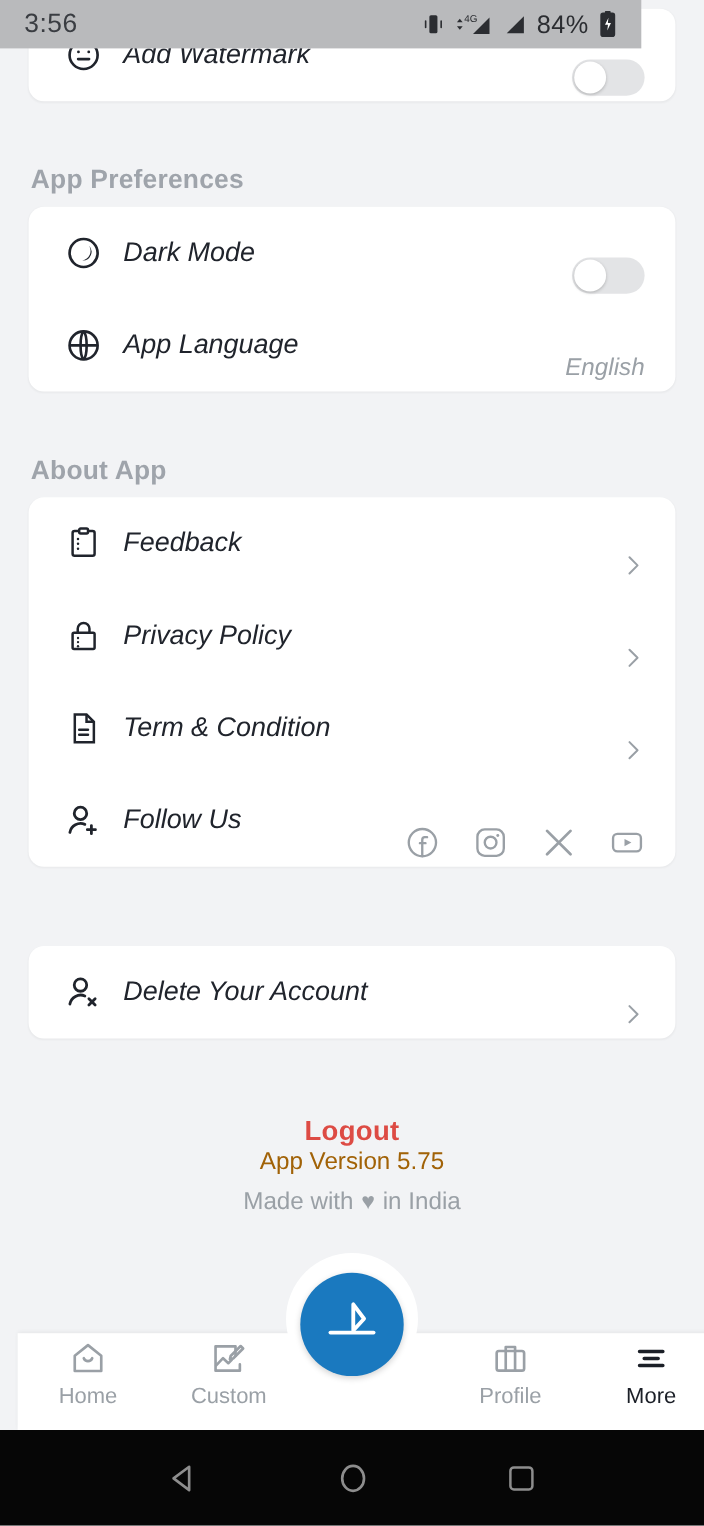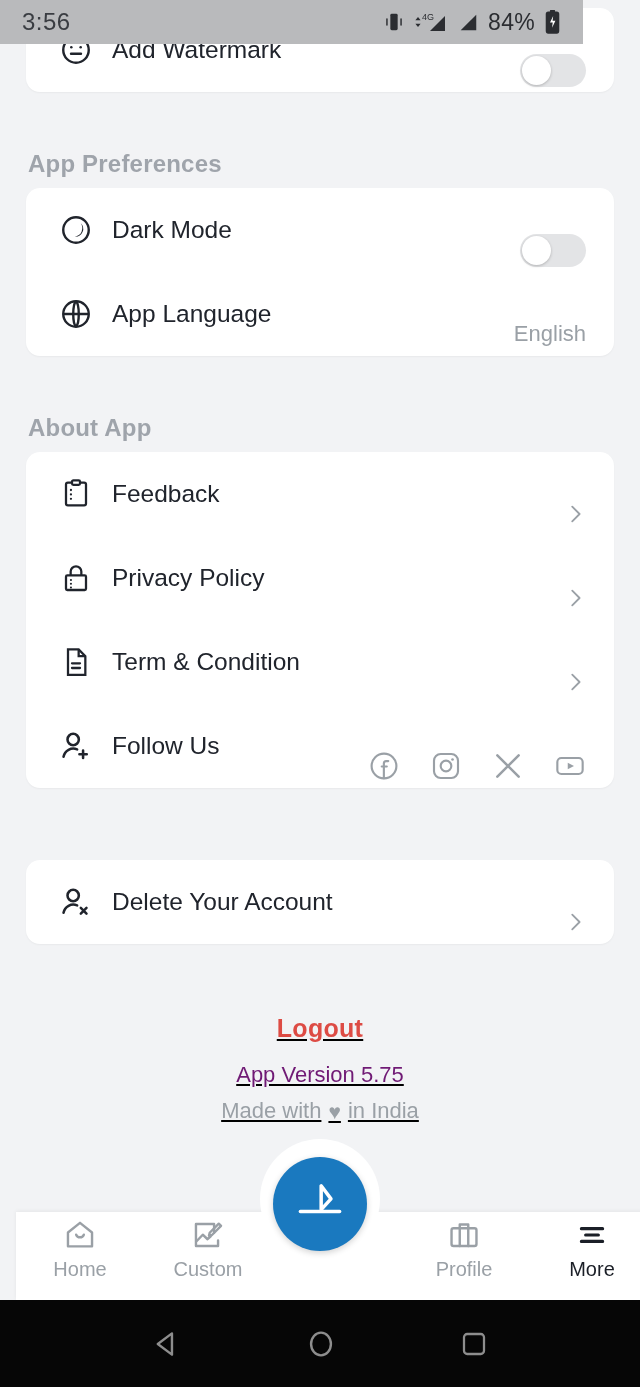--- a/index.html
+++ b/index.html
@@ -25,20 +25,21 @@
   
   .content { position: absolute; top: 44px; left: 0; width: 640px; height: 1172px; }
 
   .card {
     background: #ffffff; border-radius: 14px; margin: 0 26px;
     box-shadow: 0 1px 2px rgba(0,0,0,0.045);
   }
   .row {
     display: flex; align-items: center; height: 84px; padding: 0 28px;
     position: relative;
+    font-style: italic;
   }
   .row .ico { width: 44px; flex: 0 0 44px; display: flex; align-items: center; justify-content: center; }
   .row .label {
     font-size: 24.5px; color: #20242c; margin-left: 14px; white-space: nowrap;
   }
   .row .right { margin-left: auto; display: flex; align-items: center; margin-top: 40px; }
   .value { font-size: 22px; color: #9aa0a6; }
 
   
   .card-clipped { margin-top: -36px; padding-top: 0; }
@@ -59,23 +60,23 @@
     position: absolute; top: 2px; left: 2px; width: 29px; height: 29px;
     border-radius: 50%; background: #ffffff;
     box-shadow: 0 1px 3px rgba(0,0,0,0.22);
   }
 
   .chev { width: 22px; height: 22px; }
 
   .socials { display: flex; align-items: center; gap: 30px; }
 
   
-  .footer { text-align: center; margin-top: 70px; text-decoration: underline; }
+  .footer { text-align: center; margin-top: 70px; }
   .logout { font-size: 25px; font-weight: bold; color: #dd4b44; letter-spacing: .3px; }
-  .ver { font-size: 22px; color: #701a75; margin-top: 19px; }
+  .ver { font-size: 22px; color: #a16207; }
   .made { font-size: 22px; color: #9aa0a6; margin-top: 10px; display:flex; align-items:center; justify-content:center; gap:7px;text-align:right;}
   .heart { color: #9aa0a6; font-size: 21px; line-height: 1; }
 
   
   .bottomnav {
     position: absolute; left: 16px; bottom: 87px; width: 640px; height: 88px;
     background: #ffffff; display: flex; align-items: flex-start;
     box-shadow: 0 -1px 4px rgba(0,0,0,0.06);
     z-index: 20;
   }

